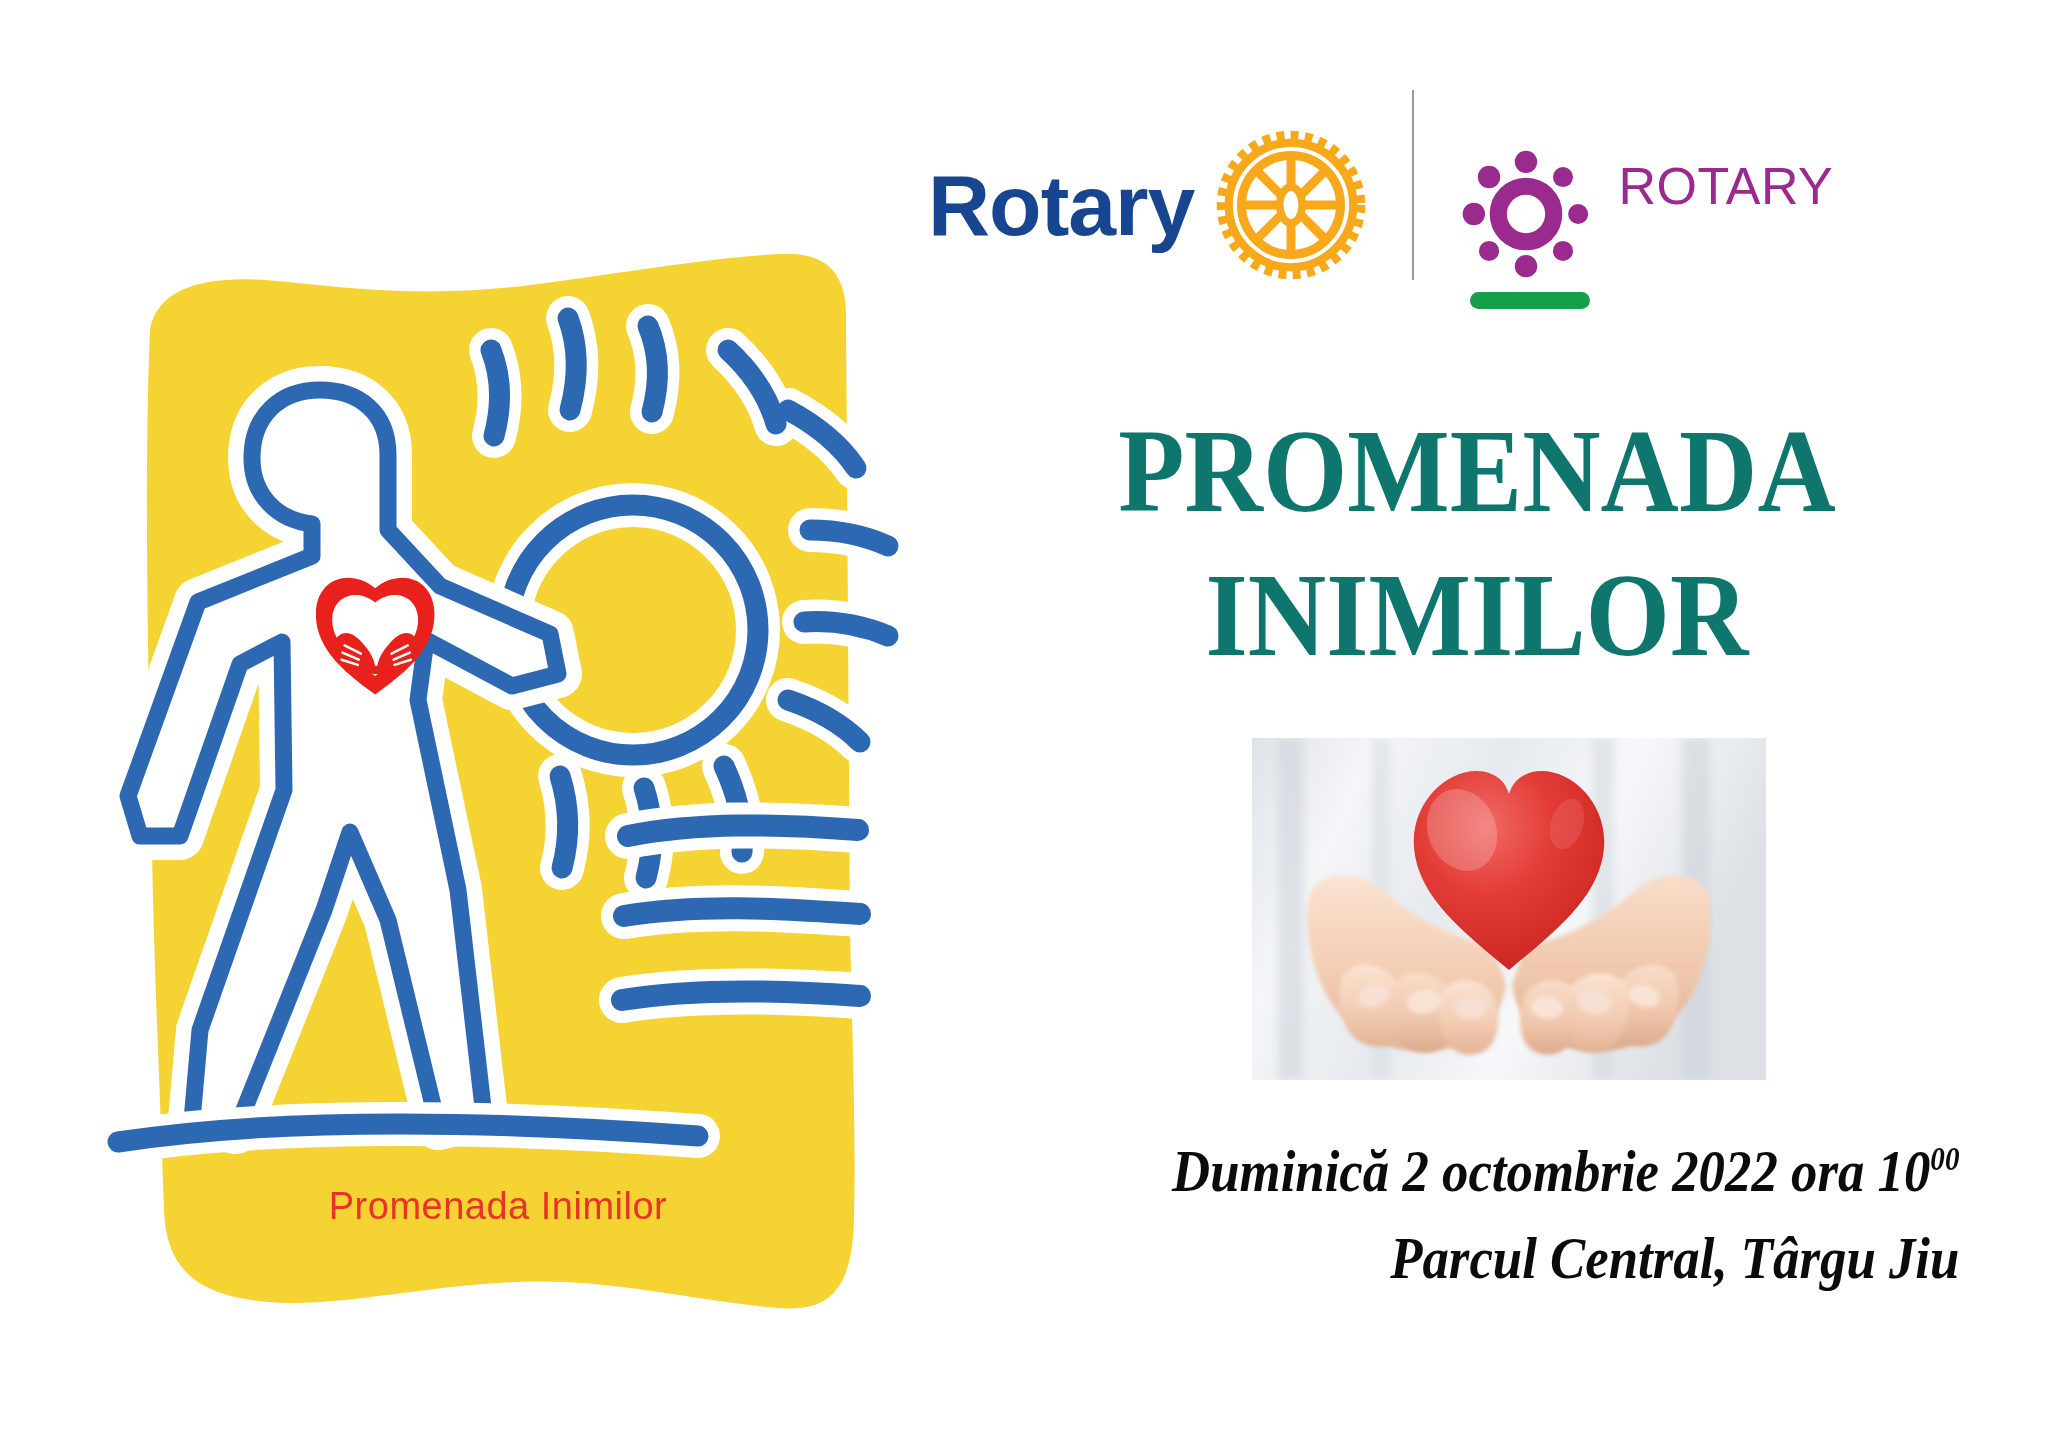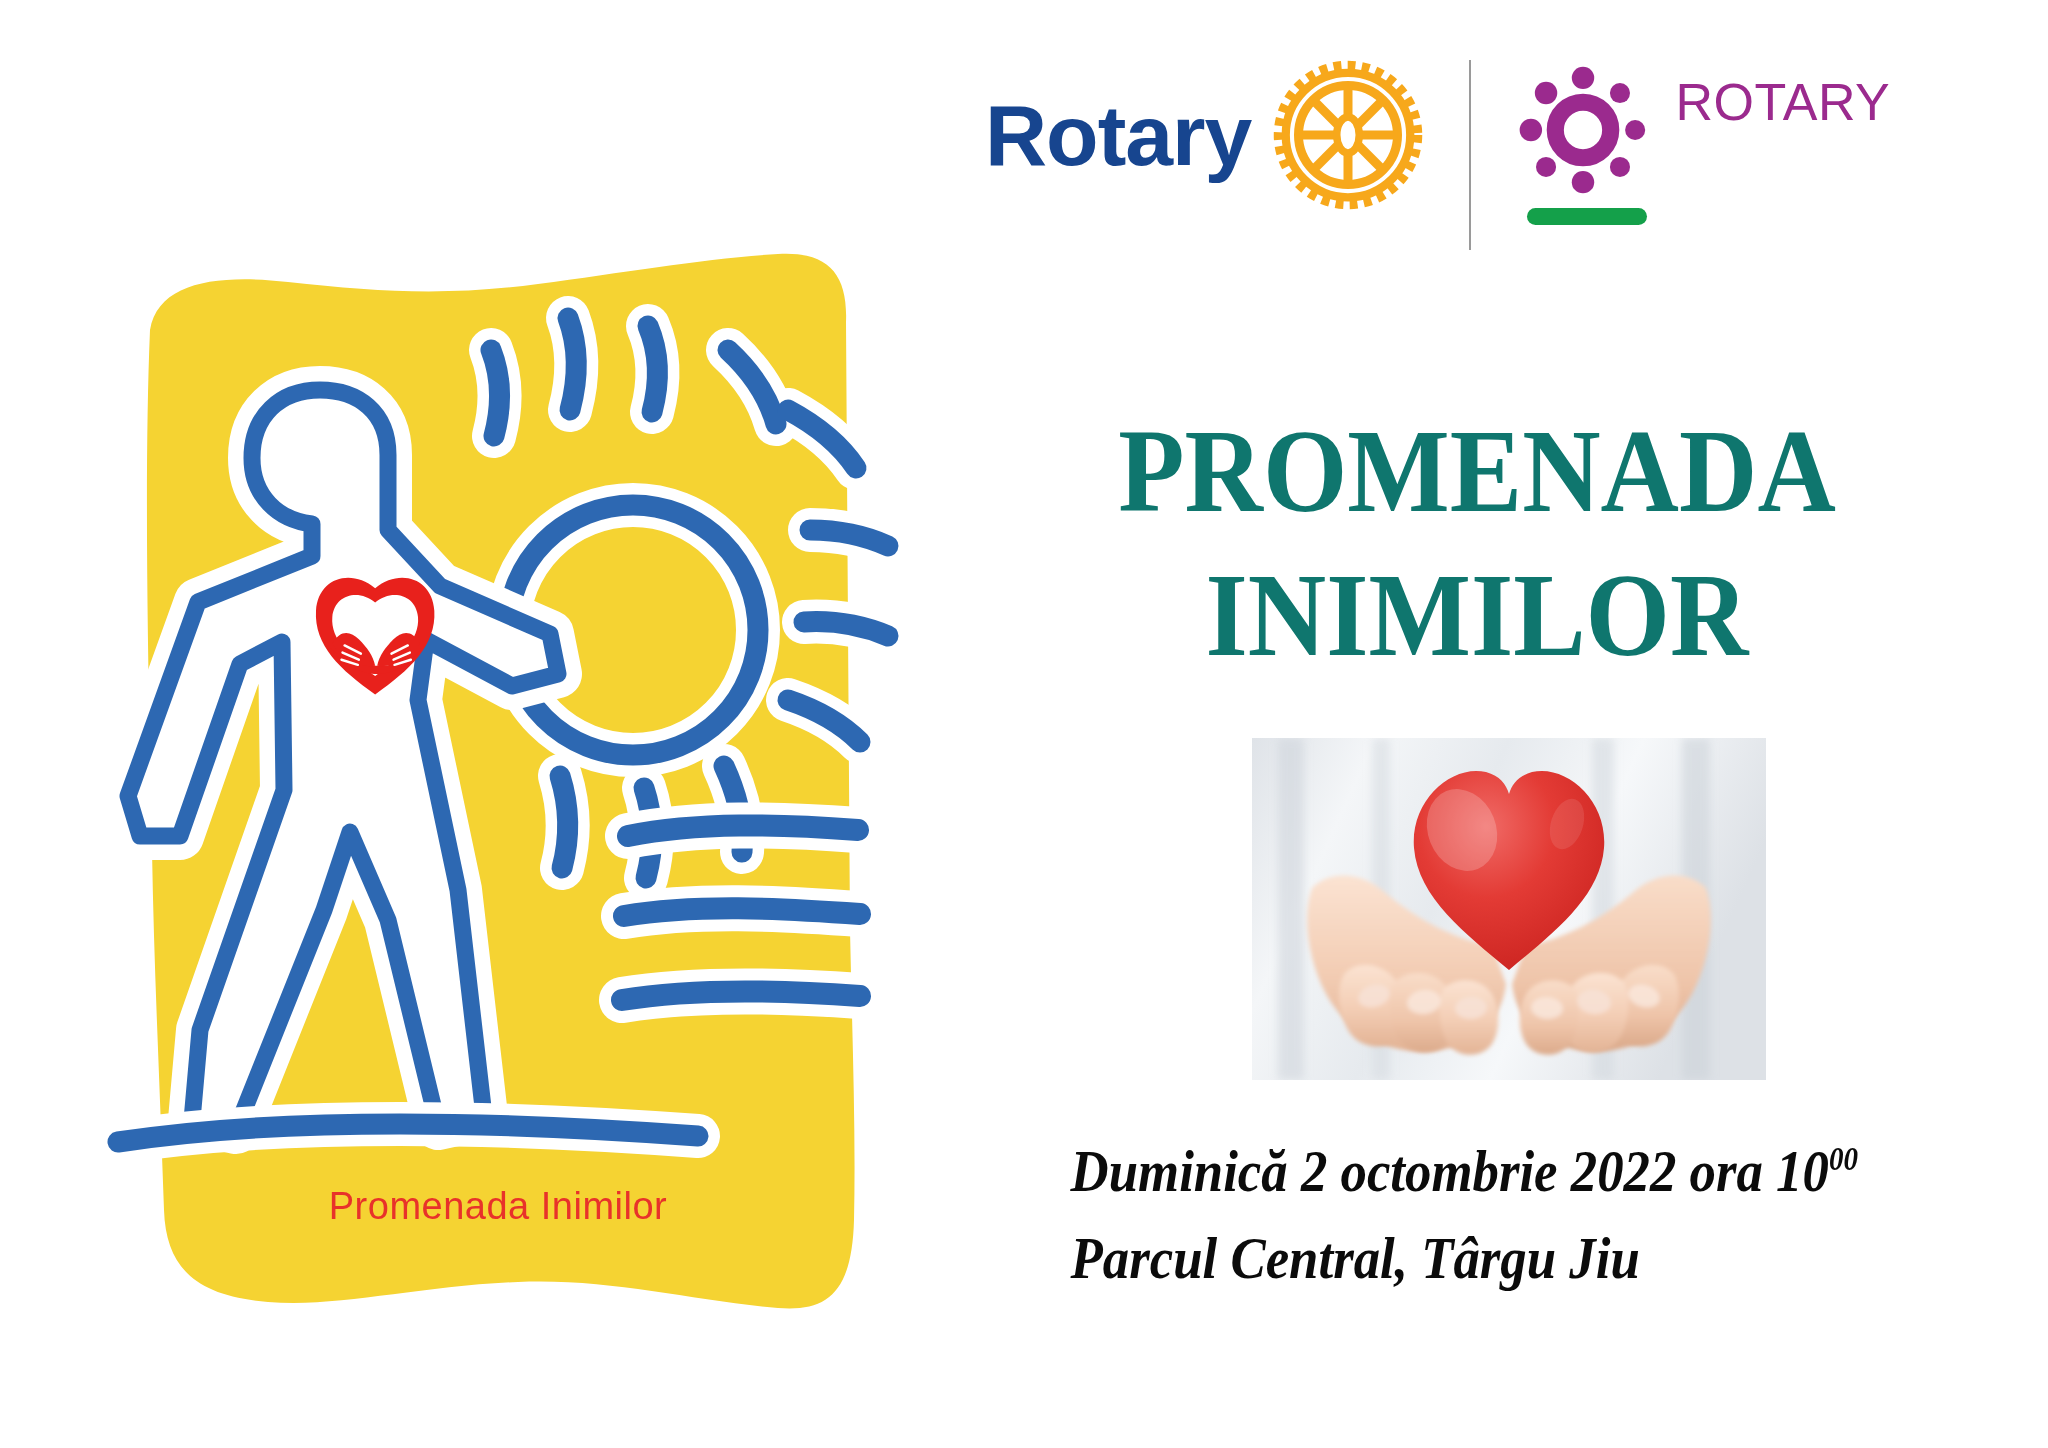--- a/index.html
+++ b/index.html
@@ -41,26 +41,26 @@
     font-size: 38px;
     font-weight: 400;
     color: #E8322A;
     letter-spacing: 0.5px;
     white-space: nowrap;
   }
 
   
   .rotary-lockup {
     position: absolute;
-    left: 985px;
+    left: 928px;
     top: 60px;
     width: 1010px;
     height: 220px;
     display: flex;
-    align-items: flex-start;
+    align-items: flex-end;
   }
   .rotary-left {
     display: flex;
     align-items: center;
     gap: 22px;
   }
   .rotary-word {
     font-family: "Liberation Sans", sans-serif;
     font-weight: 700;
     font-size: 86px;
@@ -146,21 +146,21 @@
     background: #eceef0;
   }
   .heart-photo svg { display:block; width:100%; height:100%; }
 
   
   .event-info {
     position: absolute;
     left: 1010px;
     top: 1128px;
     width: 1010px;
-    text-align: left;
+    text-align: right;
     font-family: "Liberation Serif", serif;
     font-weight: 700;
     font-style: italic;
     color: #0b0b0b;
     font-size: 60px;
     line-height: 1.45;
   }
   .event-info .line { display:block; transform: scaleX(0.88); }
   .event-info sup {
     font-size: 0.55em;

